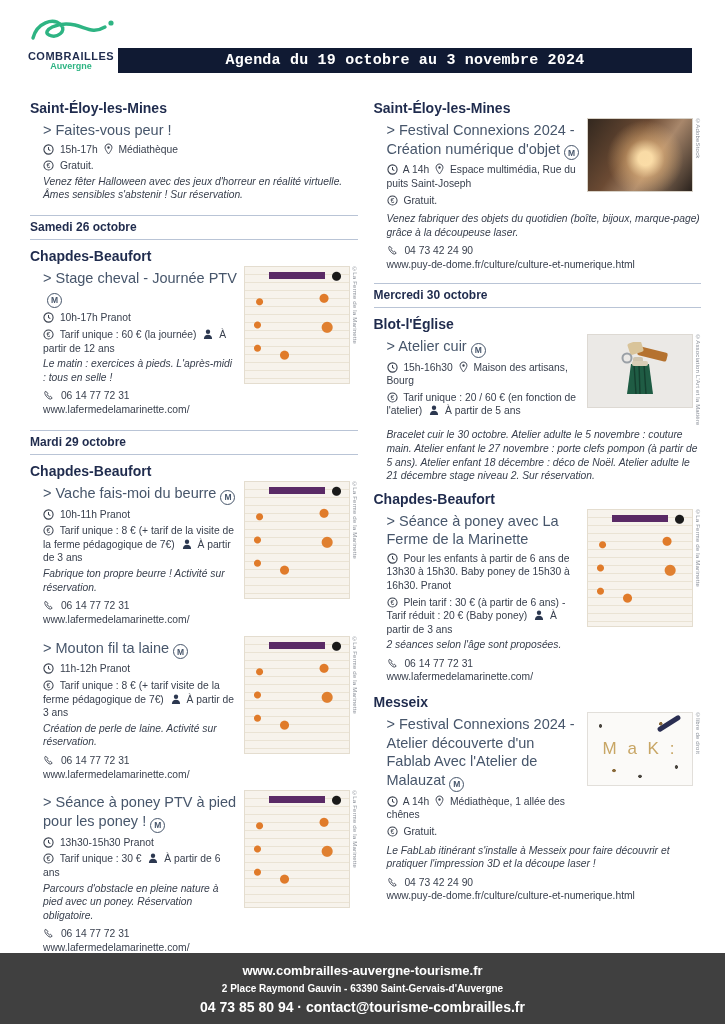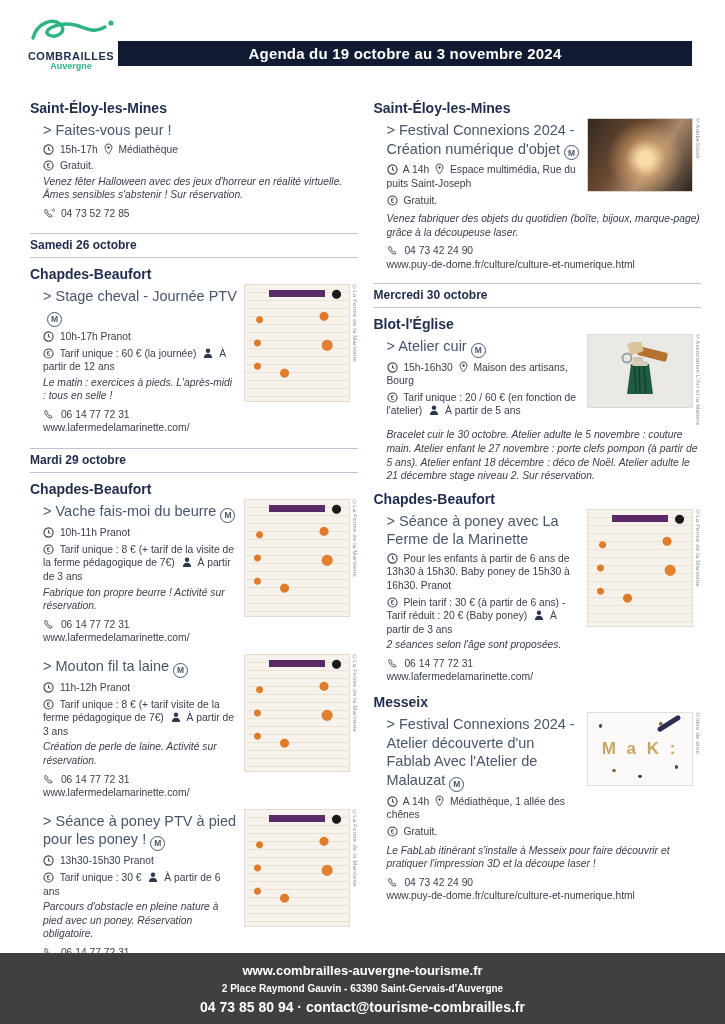--- a/index.html
+++ b/index.html
@@ -7,22 +7,22 @@
     width:725px;height:1024px;position:relative;overflow:hidden;
     background:#ffffff;
     font-family:"Liberation Sans","DejaVu Sans",sans-serif;
     color:#39404e;
   }
   
   .logo{position:absolute;top:12px;left:16px;width:110px;text-align:center;}
   .logo-name{font-size:11px;font-weight:bold;color:#1f2b4d;letter-spacing:.5px;margin-top:-2px;}
   .logo-sub{font-size:9px;font-weight:bold;color:#2eb483;margin-top:-1px;}
   .banner{
-    position:absolute;top:41px;left:118px;right:33px;height:25px;
-    background:#101a33;display:flex;align-items:center;justify-content:center;
+    position:absolute;top:48px;left:118px;right:33px;height:25px;
+    background:#101a33;display:flex;align-items:center;justify-content:center;font-family:Liberation Mono, monospace;
   }
   .banner span{color:#ffffff;font-size:15px;font-weight:bold;letter-spacing:.2px;}
   
   .main{position:absolute;top:92px;left:30px;right:24px;display:flex;gap:16px;}
   .col{flex:1;min-width:0;}
   .city{font-size:14px;font-weight:bold;color:#1f2b4d;margin:8px 0 2px;}
   .date-header{
     font-size:12px;font-weight:bold;color:#1f2b4d;
     border-top:1.4px solid #b9c4d6;border-bottom:1.4px solid #b9c4d6;
     padding:4px 0 5px;margin:11px 0 4px;
@@ -76,21 +76,21 @@
     width:104px;height:72px;flex:none;border:1px solid #e2dfda;position:relative;
     background:
       radial-gradient(circle at 12% 18%, #4a4640 0 1.5px, transparent 2px),
       radial-gradient(circle at 85% 75%, #4a4640 0 1.5px, transparent 2px),
       radial-gradient(circle at 25% 80%, #8a6a3a 0 1.5px, transparent 2px),
       radial-gradient(circle at 70% 15%, #8a6a3a 0 1.5px, transparent 2px),
       radial-gradient(circle at 50% 88%, #4a4640 0 1.5px, transparent 2px),
       #fbfaf8;
     display:flex;align-items:center;justify-content:center;
   }
-  .mak-text{font-size:17px;font-weight:bold;color:#c8a665;letter-spacing:3px;}
+  .mak-text{font-size:17px;font-weight:normal;color:#c8a665;letter-spacing:3px;}
   .mak-stroke{position:absolute;top:8px;right:10px;width:26px;height:5px;border-radius:3px;background:#2a2e52;transform:rotate(-32deg);}
   
   .footer{
     position:absolute;left:0;right:0;bottom:0;height:71px;background:#404040;
     display:flex;flex-direction:column;align-items:center;justify-content:center;gap:5px;
   }
   .footer .f1{color:#fff;font-weight:bold;font-size:13px;}
   .footer .f2{color:#fff;font-weight:bold;font-size:10px;}
   .footer .f3{color:#fff;font-weight:bold;font-size:14px;}
 </style>
@@ -132,27 +132,20 @@
           <span>Médiathèque</span>
         </div>
         <div class="detail">
           <span class="ic"><svg width="11" height="11" viewBox="0 0 12 12">
                 <circle cx="6" cy="6" r="5" fill="none" stroke="#39404e" stroke-width="1.1"></circle>
                 <text x="6" y="8.6" font-size="7.5" text-anchor="middle" fill="#39404e" font-family="Liberation Sans,sans-serif">€</text>
               </svg></span>
           <span>Gratuit.</span>
         </div>
         <div class="desc">Venez fêter Halloween avec des jeux d'horreur en réalité virtuelle. Âmes sensibles s'abstenir ! Sur réservation.</div>
-        <div class="detail phone-line">
-          <span class="ic"><svg width="12" height="11" viewBox="0 0 13 12">
-                <path d="M2.5 1.5 C1.5 2.5 1.7 4.5 3.5 6.8 C5.3 9.1 7.6 10.4 8.9 9.8 L10 8.6 L8 6.9 L7 7.6 C6.2 7.2 5 6 4.5 5 L5.3 4.1 L3.8 2 Z" fill="none" stroke="#39404e" stroke-width="1"></path>
-                <path d="M9.5 2 C10.5 2.4 11.2 3.2 11.4 4.2 M10.8 0.6 C12.2 1.2 13 2.4 13.2 3.9" stroke="#39404e" stroke-width="0.9" fill="none"></path>
-              </svg></span>
-          <span>04 73 52 72 85</span>
-        </div>
       </div>
     </div>
 
     <div class="date-header">Samedi 26 octobre</div>
 
     <div class="city">Chapdes-Beaufort</div>
     <div class="event">
       <div class="event-text">
         <div class="event-title"><span>&gt; Stage cheval - Journée PTV</span><span class="m-icon">M</span></div>
         <div class="detail">

